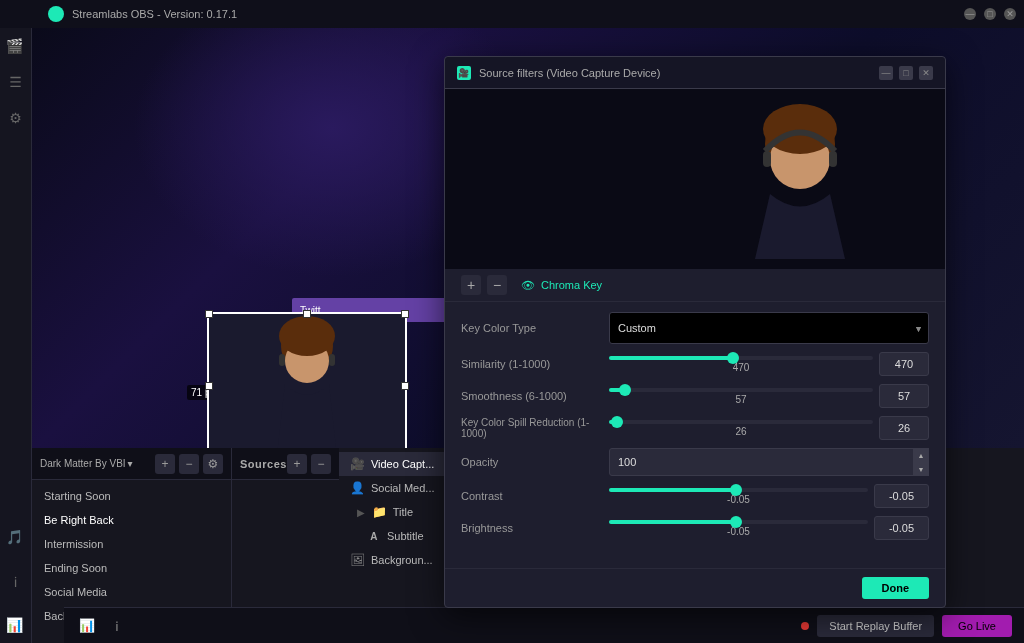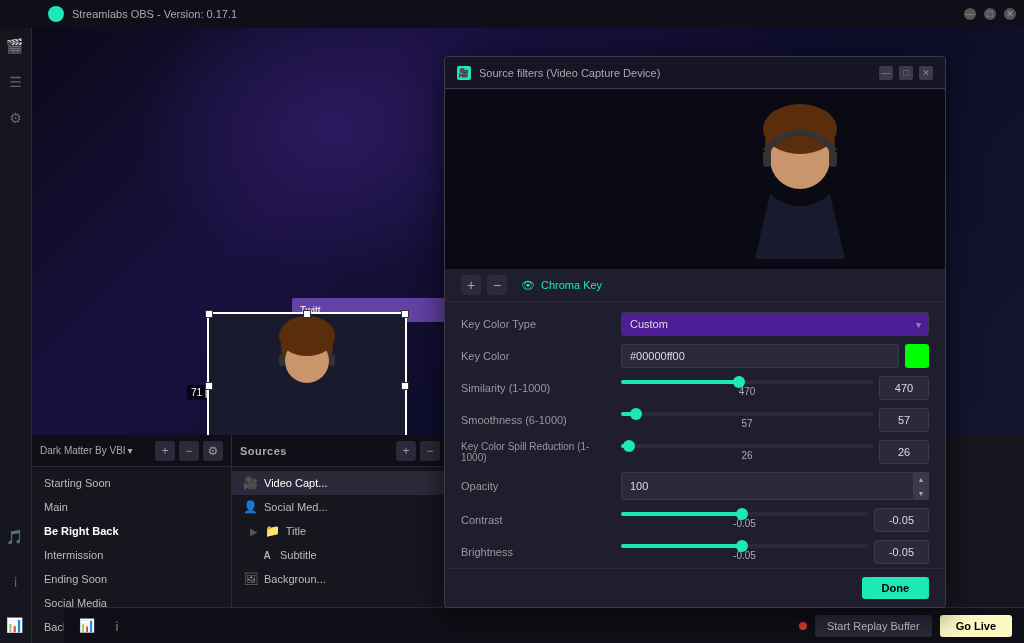--- a/index.html
+++ b/index.html
@@ -258,30 +258,30 @@
       padding: 4px 0;
     }
     .scene-item {
       padding: 6px 12px;
       cursor: pointer;
       font-size: 11px;
       color: #bbb;
     }
     .scene-item.active {
       color: #fff;
-      font-weight: bold;
+      font-weight: normal;
     }
 
     
     #sources-panel {
       width: 220px;
       background: #16161f;
       border-right: 4px solid #14b8a6;
       display: flex;
-      flex-direction: column;
+      flex-direction: row;
     }
     #sources-header {
       height: 32px;
       background: #0f0f18;
       display: flex;
       align-items: center;
       justify-content: space-between;
       padding: 0 8px;
       border-bottom: 1px solid #2a2a3a;
     }
@@ -406,28 +406,28 @@
     #replay-buffer-btn {
       background: #2a2a3a;
       color: #ccc;
       border: none;
       padding: 5px 12px;
       border-radius: 3px;
       cursor: pointer;
       font-size: 11px;
     }
     #go-live-btn {
-      background: #fef9c3;
+      background: #a21caf;
       color: #000;
       border: none;
       padding: 5px 16px;
       border-radius: 3px;
       cursor: pointer;
       font-size: 11px;
-      font-weight: 700;
+      font-weight: 400;
     }
 
     
     #filters-dialog {
       position: absolute;
       top: 56px;
       left: 444px;
       width: 502px;
       height: 552px;
       background: #1e1e2e;
@@ -524,38 +524,38 @@
       flex: 1;
       padding: 10px 16px;
       overflow-y: auto;
       display: flex;
       flex-direction: column;
       gap: 8px;
     }
     .filter-row {
       display: flex;
       align-items: center;
-      gap: 20px;
+      gap: 8px;
     }
     .filter-label {
       width: 140px;
       font-size: 11px;
       color: #999;
       flex-shrink: 0;
     }
     .filter-control {
       flex: 1;
       display: flex;
       align-items: center;
       gap: 6px;
     }
     .filter-select {
       flex: 1;
-      height: 24px;
-      background: #4c1d95;
+      height: 32px;
+      background: #000000;
       border: 1px solid #3a3a4a;
       color: #ddd;
       font-size: 11px;
       padding: 0 8px;
       border-radius: 3px;
       appearance: none;
       cursor: pointer;
     }
     .filter-select-arrow {
       position: relative;
@@ -760,21 +760,20 @@
             </div>
           </div>
           <div id="scenes-controls">
             <div class="icon-btn">+</div>
             <div class="icon-btn">−</div>
             <div class="icon-btn">⚙</div>
           </div>
         </div>
         <div id="scenes-list">
           <div class="scene-item">Starting Soon</div>
-          <div class="scene-item">Main</div>
           <div class="scene-item active">Be Right Back</div>
           <div class="scene-item">Intermission</div>
           <div class="scene-item">Ending Soon</div>
           <div class="scene-item">Social Media</div>
           <div class="scene-item">Backgorunds</div>
         </div>
       </div>
 
       <div id="sources-panel">
         <div id="sources-header">
@@ -900,27 +899,20 @@
         <select class="filter-select">
           <option>Custom</option>
           <option>Green</option>
           <option>Blue</option>
           <option>Magenta</option>
         </select>
         <span style="position:absolute;right:8px;top:50%;transform:translateY(-50%);color:#888;pointer-events:none;font-size:10px">▾</span>
       </div>
     </div>
 
-    <div class="filter-row">
-      <span class="filter-label">Key Color</span>
-      <div class="filter-control">
-        <input type="text" class="filter-color-input" value="#00000ff00" style="flex: 1 1 0%;">
-        <div class="color-swatch"></div>
-      </div>
-    </div>
 
     <div class="filter-row">
       <span class="filter-label">Similarity (1-1000)</span>
       <div class="filter-control">
         <div class="slider-area">
           <div class="slider-track">
             <div class="slider-fill" style="width:47%"></div>
             <div class="slider-handle" style="left:47%"></div>
           </div>
           <span class="filter-value-below">470</span>

